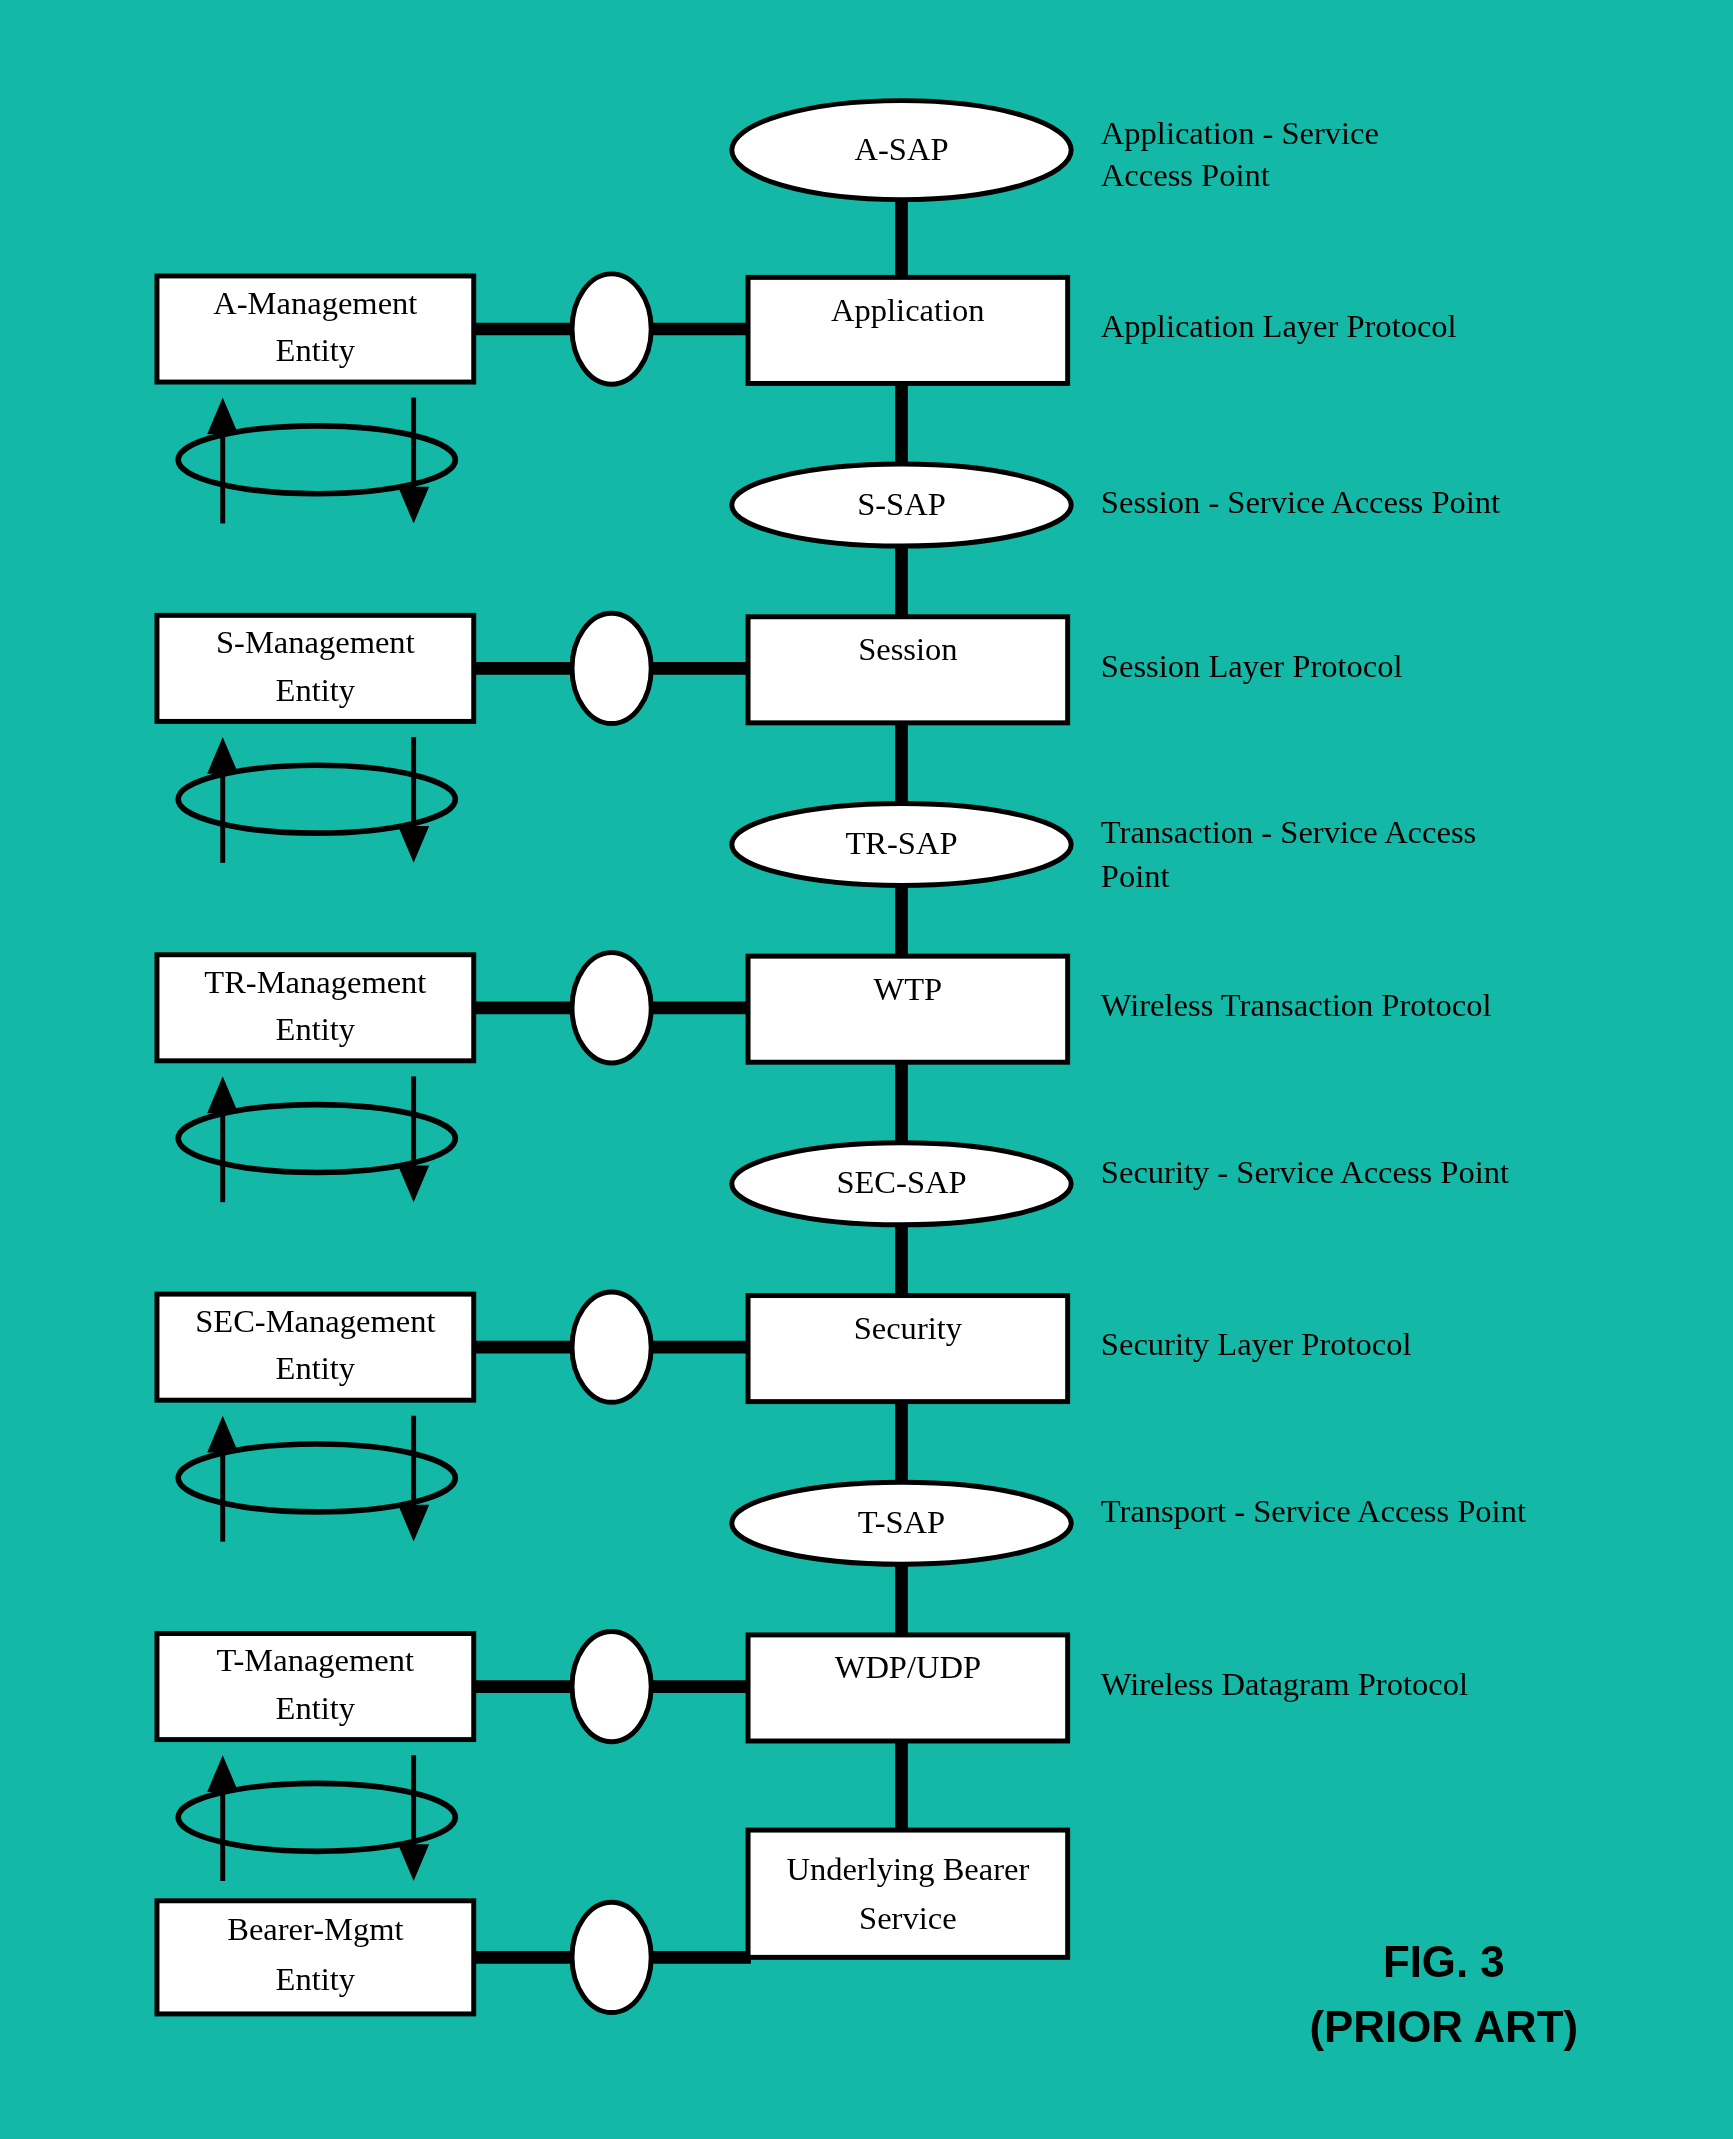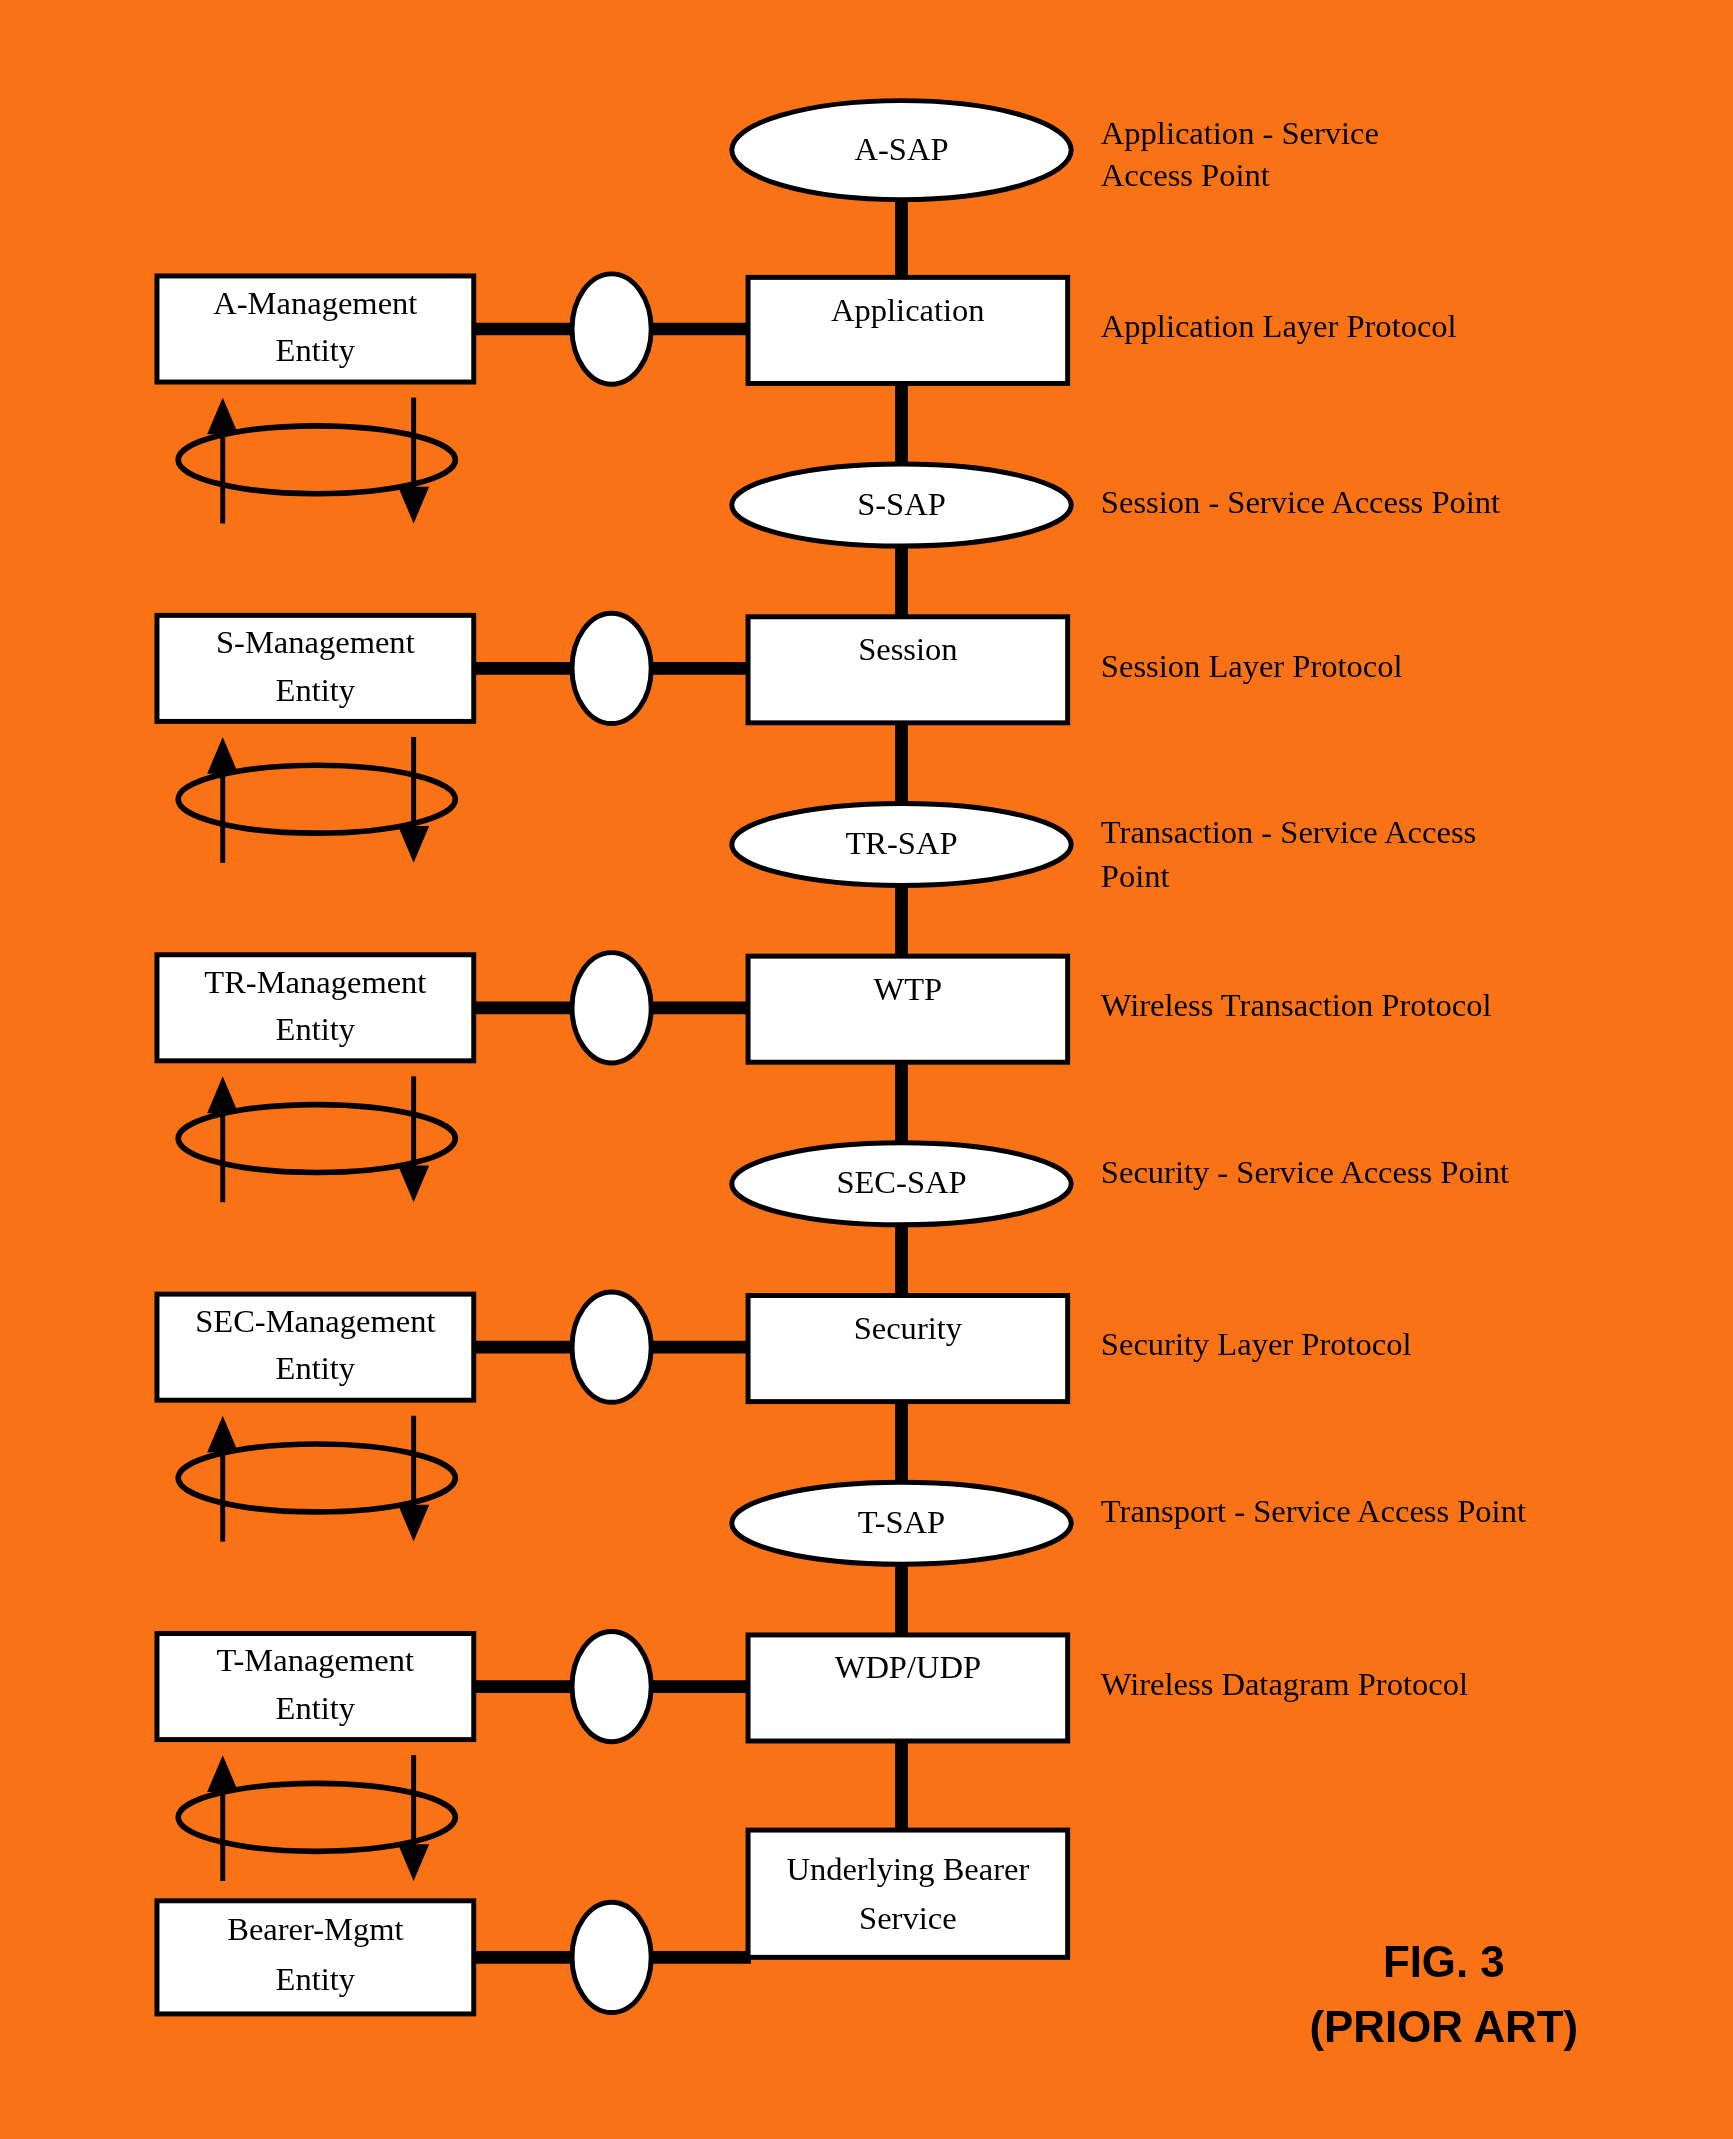--- a/index.html
+++ b/index.html
@@ -9,21 +9,21 @@
     background: #ffffff;
   }
   body {
     font-family: "Liberation Serif", "DejaVu Serif", serif;
     color: #000000;
   }
   #figure-root {
     position: relative;
     width: 1733px;
     height: 2140px;
-    background: #f97316;
+    background: #14b8a6;
     overflow: hidden;
   }
   #figure-svg {
     position: absolute;
     left: 0;
     top: 0;
     width: 1733px;
     height: 2140px;
     display: block;
   }

